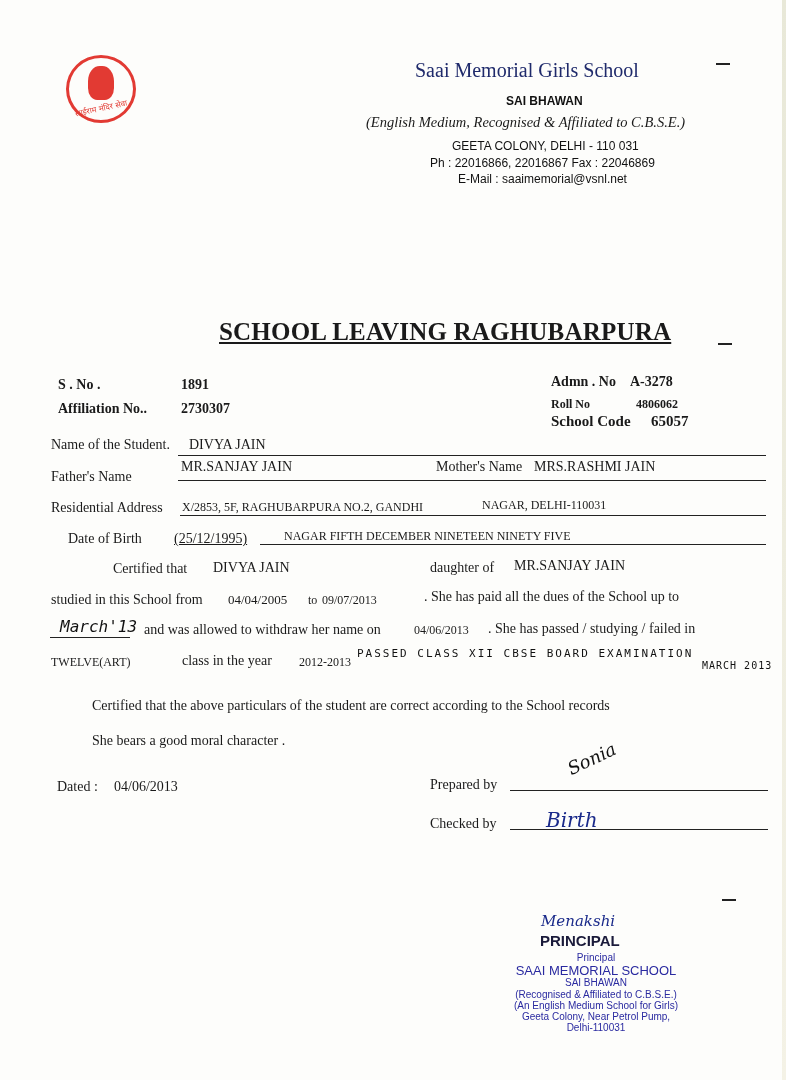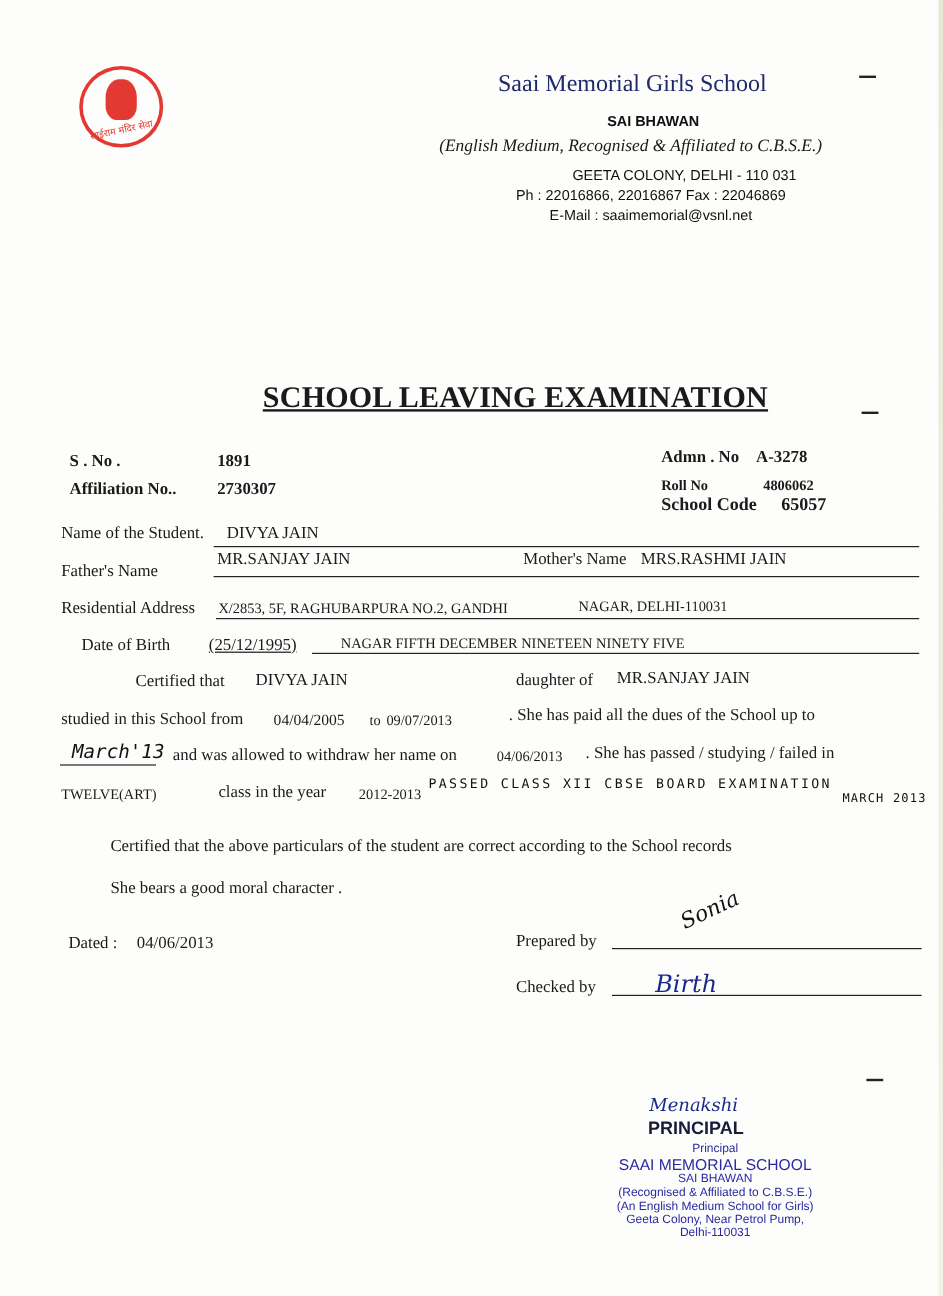--- a/index.html
+++ b/index.html
@@ -29,25 +29,25 @@
 <div class="abs edge-r"></div>
 
 <div class="abs logo">
   <div class="face"></div>
   <div class="txt">साईराम मंदिर सेवा</div>
 </div>
 <div class="abs school-name">Saai Memorial Girls School</div>
 <div class="abs mark" style="left:716px;top:63px;"></div>
 <div class="abs hdr-line" style="left:506px;top:94px;font-weight:bold;">SAI BHAWAN</div>
 <div class="abs italic-line" style="left:366px;top:114px;">(English Medium, Recognised &amp; Affiliated to C.B.S.E.)</div>
-<div class="abs hdr-line" style="left:452px;top:139px;margin-left:25px;">GEETA COLONY, DELHI - 110 031</div>
+<div class="abs hdr-line" style="left:452px;top:139px;">GEETA COLONY, DELHI - 110 031</div>
 <div class="abs hdr-line" style="left:430px;top:156px;">Ph : 22016866, 22016867 Fax : 22046869</div>
 <div class="abs hdr-line" style="left:458px;top:172px;">E-Mail : saaimemorial@vsnl.net</div>
 
-<div class="abs title">SCHOOL LEAVING EXAMINATION</div>
+<div class="abs title">SCHOOL LEAVING RAGHUBARPURA</div>
 <div class="abs mark" style="left:718px;top:343px;"></div>
 
 <div class="abs lbl-b" style="left:58px;top:377px;">S . No .</div>
 <div class="abs lbl-b" style="left:181px;top:377px;">1891</div>
 <div class="abs lbl-b" style="left:58px;top:401px;">Affiliation No..</div>
 <div class="abs lbl-b" style="left:181px;top:401px;">2730307</div>
 <div class="abs lbl-b" style="left:551px;top:374px;">Admn . No</div>
 <div class="abs lbl-b" style="left:630px;top:374px;">A-3278</div>
 <div class="abs lbl-b" style="left:551px;top:397px;font-size:12px;text-align:center;">Roll No</div>
 <div class="abs lbl-b" style="left:636px;top:397px;font-size:12px;">4806062</div>

